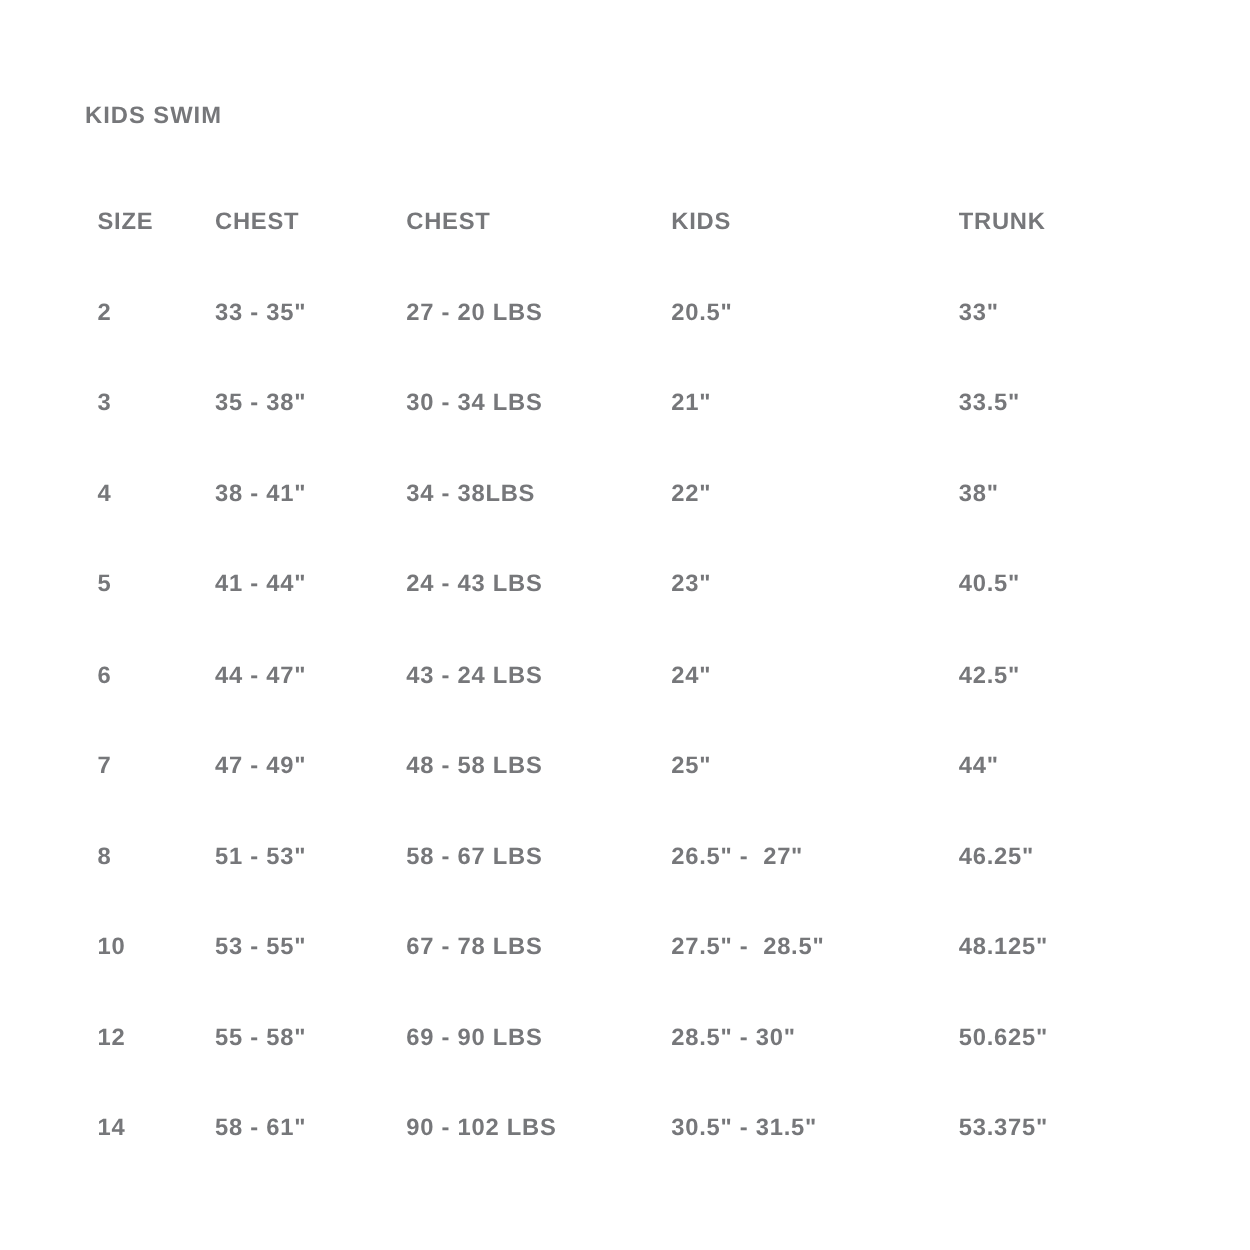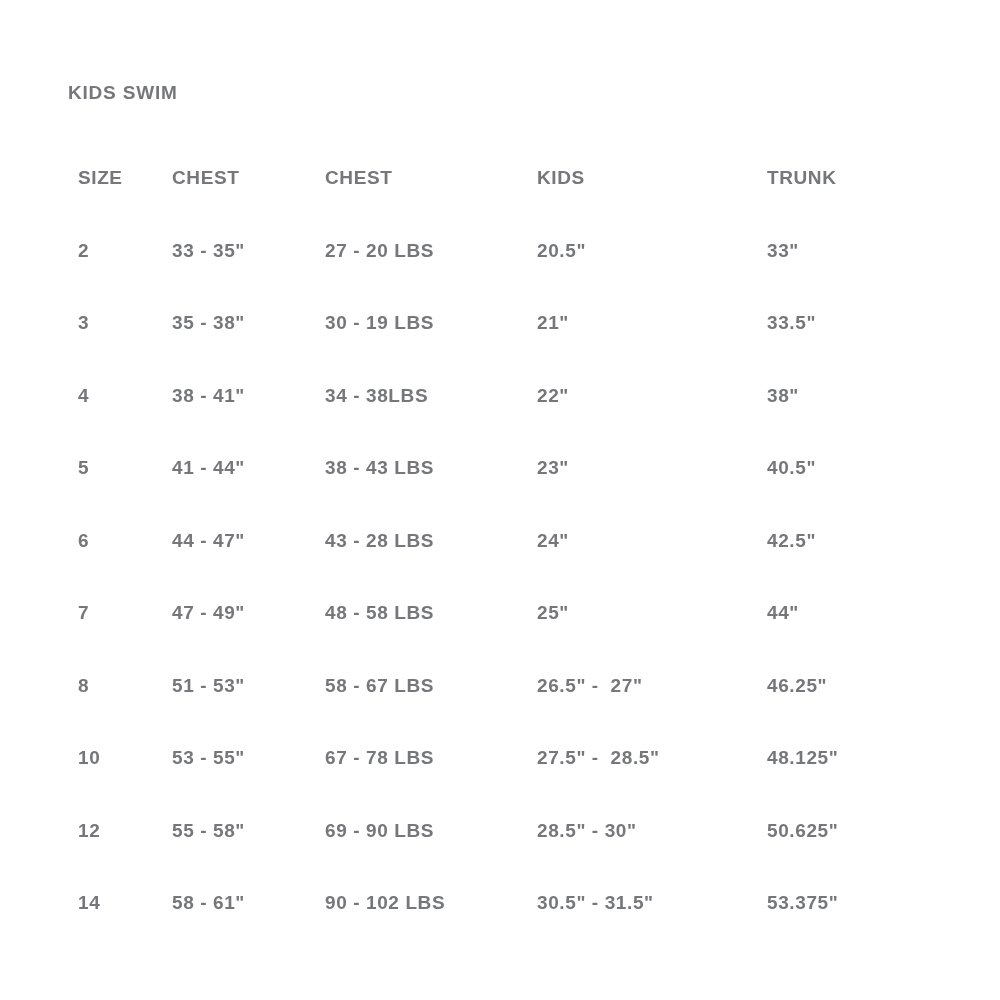--- a/index.html
+++ b/index.html
@@ -63,45 +63,45 @@
     <div class="cell">2</div>
     <div class="cell">33 - 35"</div>
     <div class="cell">27 - 20 LBS</div>
     <div class="cell">20.5"</div>
     <div class="cell">33"</div>
   </div>
 
   <div class="row">
     <div class="cell">3</div>
     <div class="cell">35 - 38"</div>
-    <div class="cell">30 - 19 LBS</div>
+    <div class="cell">30 - 34 LBS</div>
     <div class="cell">21"</div>
     <div class="cell">33.5"</div>
   </div>
 
   <div class="row">
     <div class="cell">4</div>
     <div class="cell">38 - 41"</div>
     <div class="cell">34 - 38LBS</div>
     <div class="cell">22"</div>
     <div class="cell">38"</div>
   </div>
 
   <div class="row">
     <div class="cell">5</div>
     <div class="cell">41 - 44"</div>
-    <div class="cell">38 - 43 LBS</div>
+    <div class="cell">24 - 43 LBS</div>
     <div class="cell">23"</div>
     <div class="cell">40.5"</div>
   </div>
 
   <div class="row">
     <div class="cell">6</div>
     <div class="cell">44 - 47"</div>
-    <div class="cell">43 - 28 LBS</div>
+    <div class="cell">43 - 24 LBS</div>
     <div class="cell">24"</div>
     <div class="cell">42.5"</div>
   </div>
 
   <div class="row">
     <div class="cell">7</div>
     <div class="cell">47 - 49"</div>
     <div class="cell">48 - 58 LBS</div>
     <div class="cell">25"</div>
     <div class="cell">44"</div>

